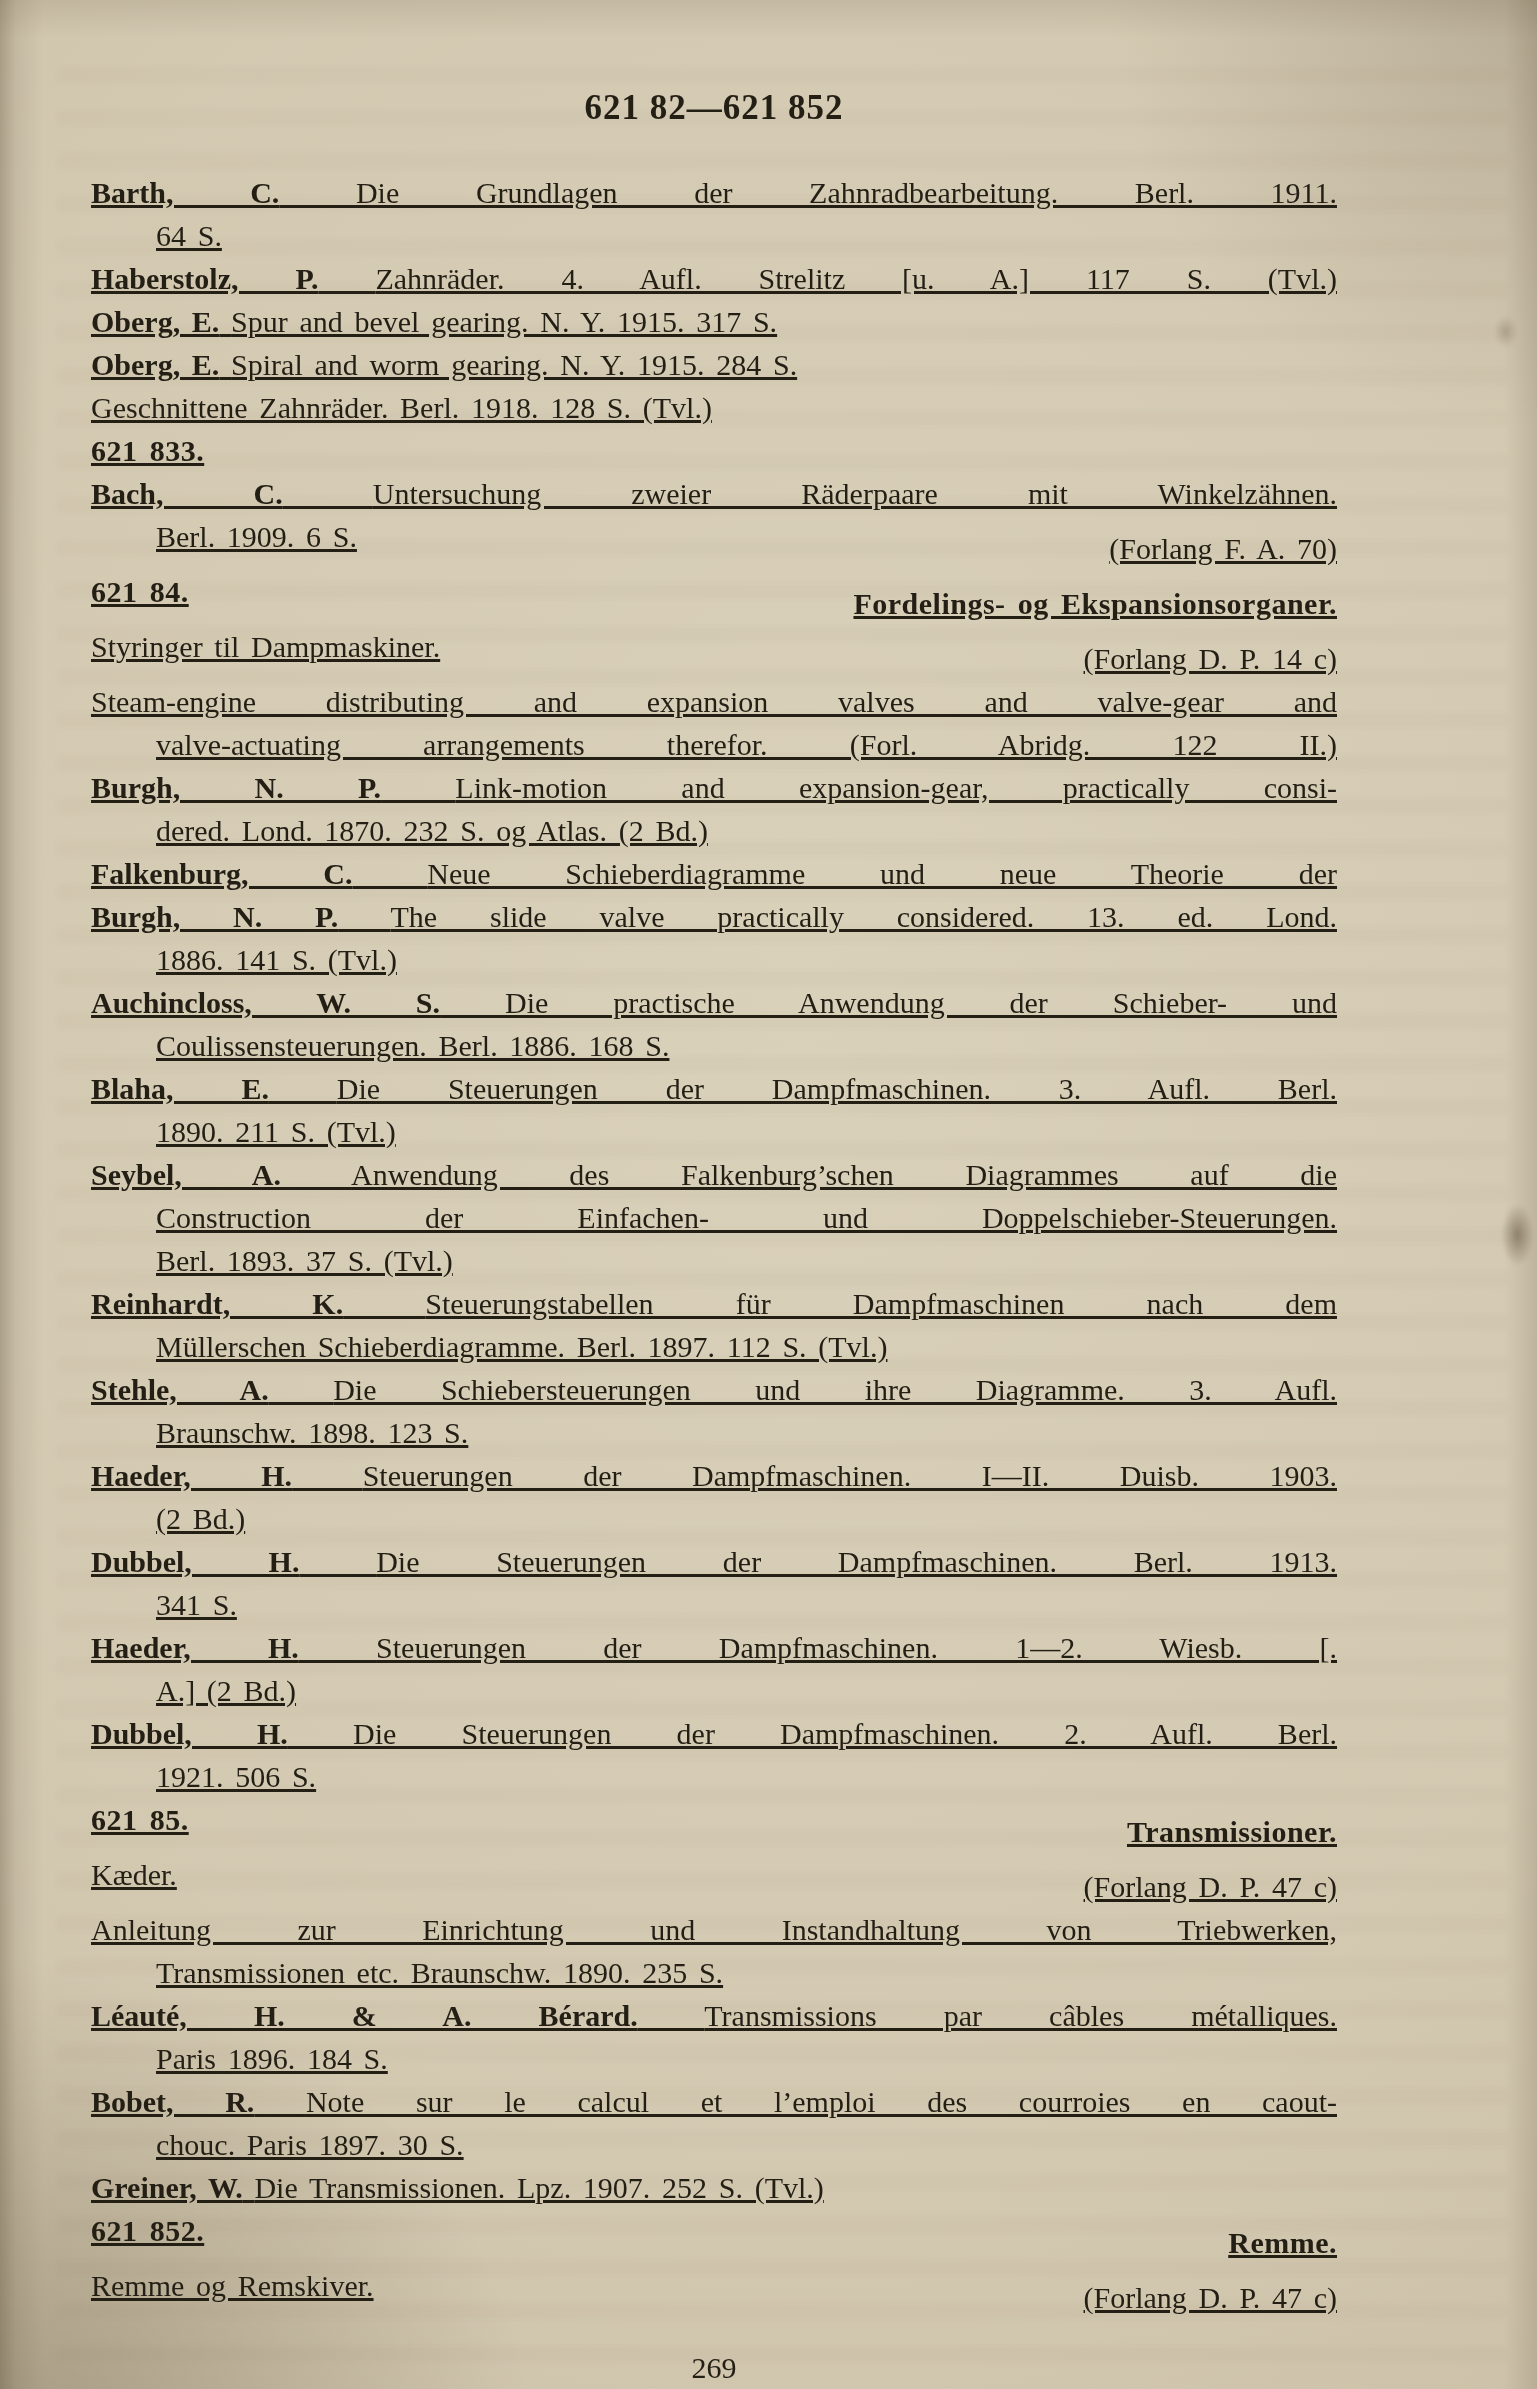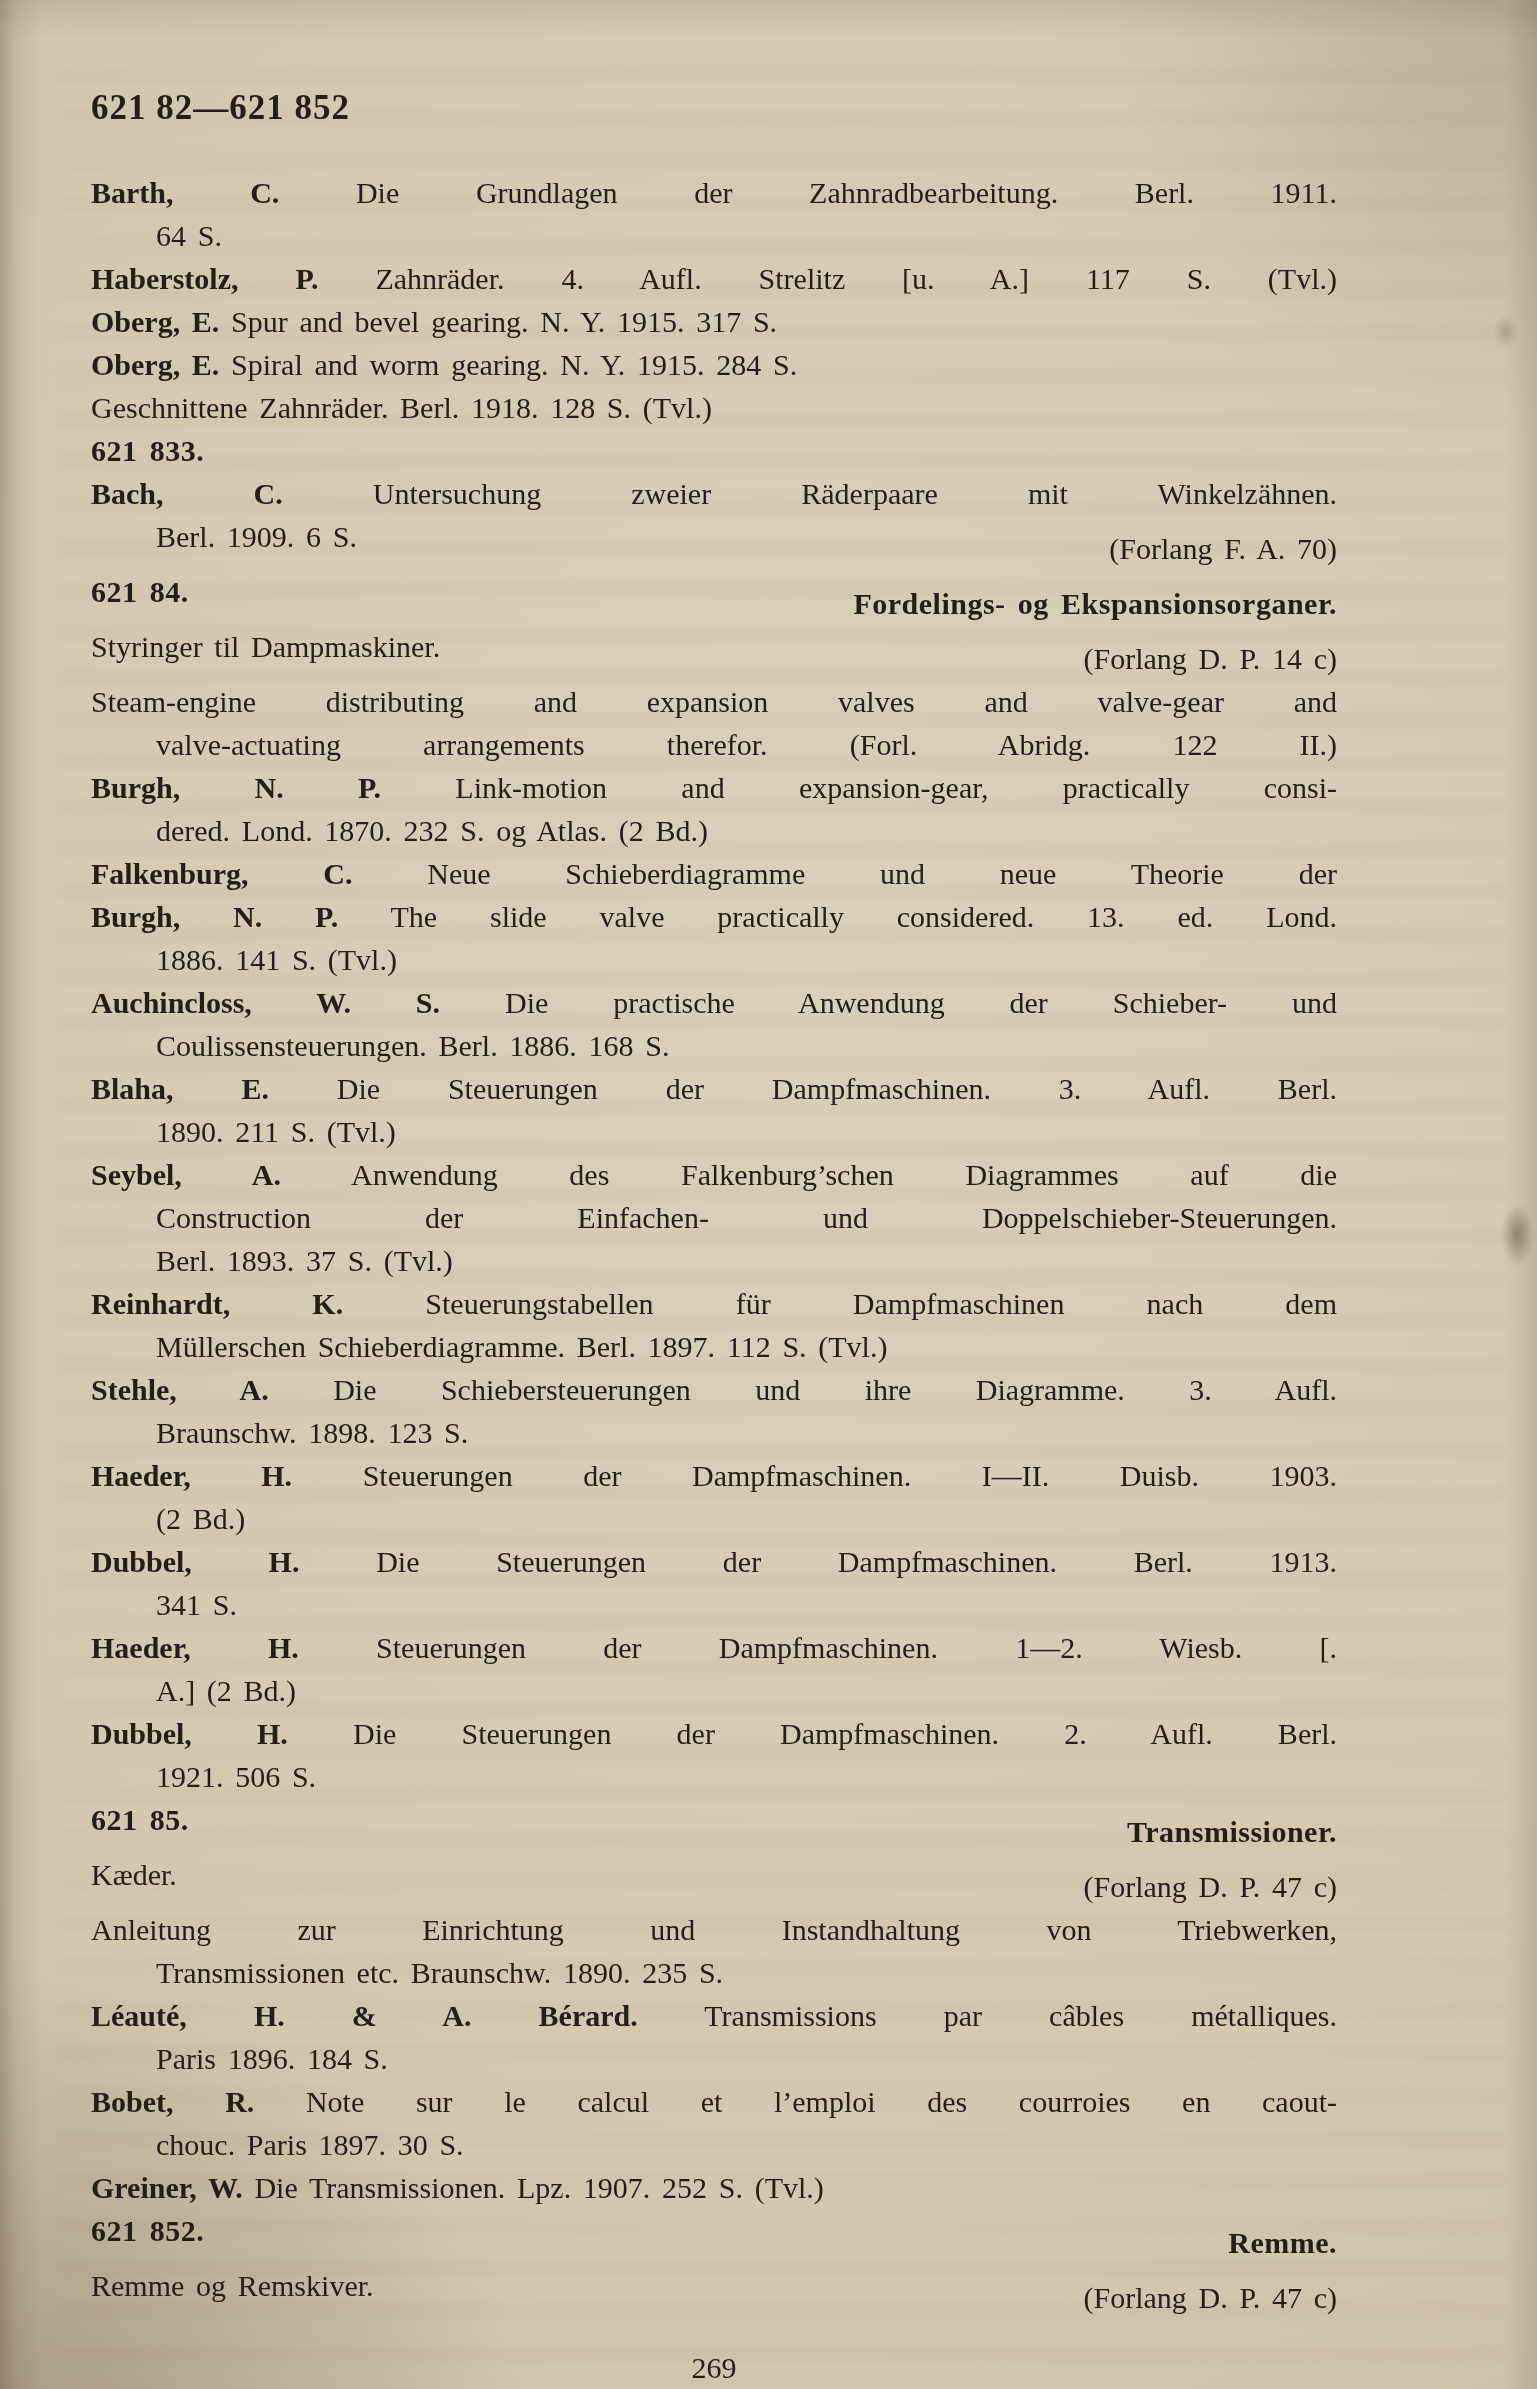--- a/index.html
+++ b/index.html
@@ -46,29 +46,30 @@
   .stain.s2 { right: 19px; top: 315px;  width: 24px;  height: 33px; opacity:.5; }
 
   .page-content {
     position: absolute; left: 91px; top: 84px; width: 1246px; z-index: 4;
   }
   .running-head {
     font-weight: bold;
     font-size: 35px;
     line-height: 48px;
     letter-spacing: 1px;
-    text-align: left;
+    text-align: center;
     margin: 0 0 39px 0;
   }
   .line {
     font-size: 30px;
     line-height: 43px;
     min-height: 43px;
     word-spacing: 0.14em;
     text-align: justify;
+    text-decoration: underline;
   }
   .line.fill   { text-align-last: justify; }
   .line.indent { padding-left: 65px; }
   .line.split  { display: flex; justify-content: space-between; text-align: left; }
   .line.split .right { white-space: nowrap; margin-top: 12px; }
   .line.section { font-weight: bold; letter-spacing: 0.5px; }
   .line b { font-weight: bold; }
   .page-number {
     margin-top: 27px;
     font-size: 30px;

